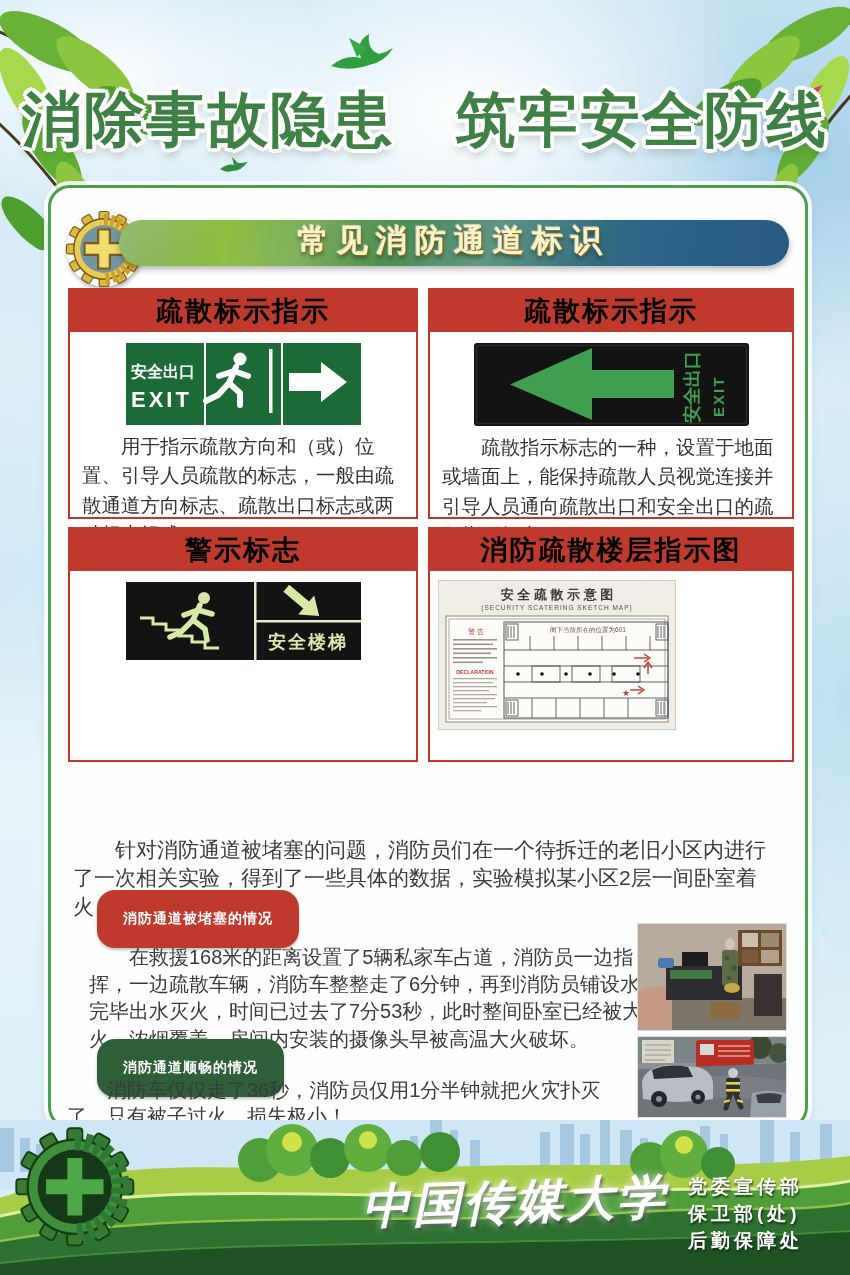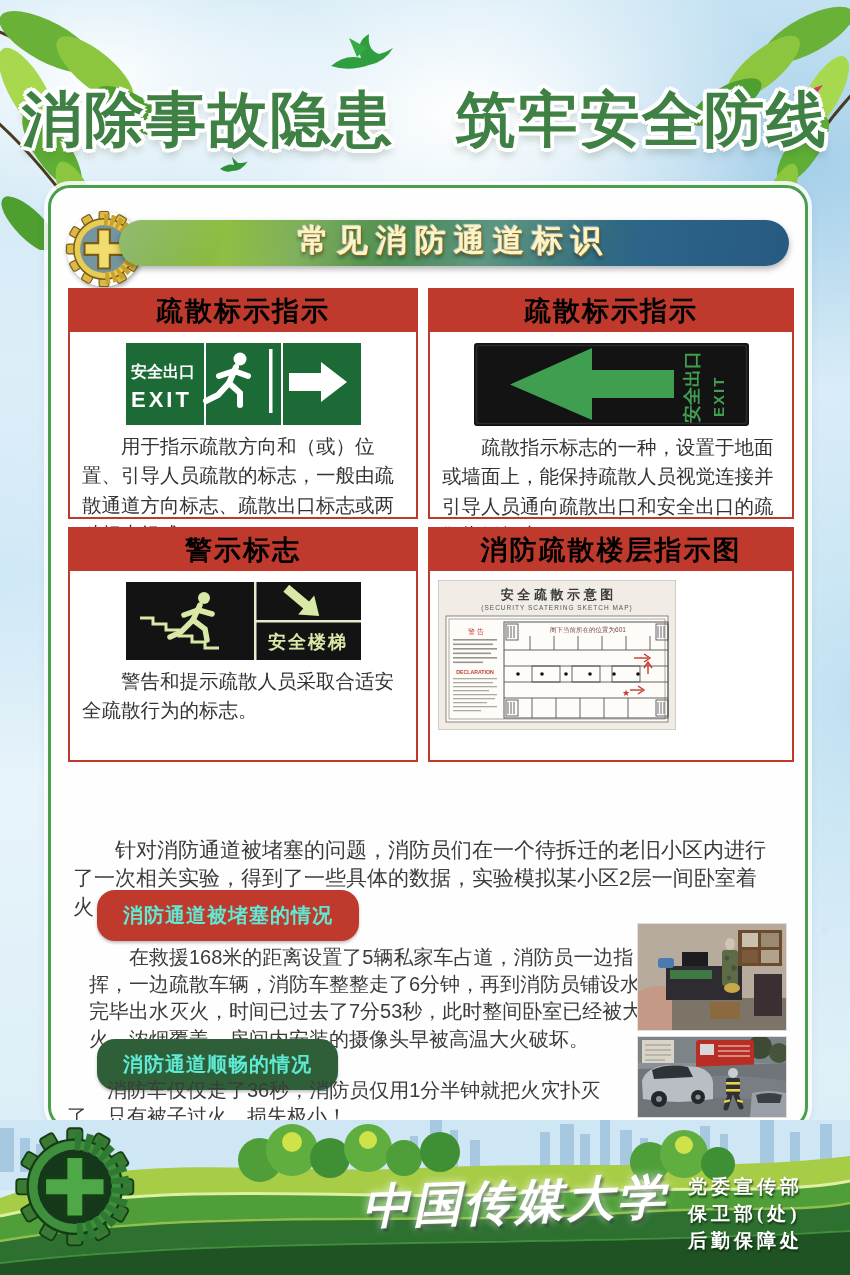--- a/index.html
+++ b/index.html
@@ -47,39 +47,39 @@
   .sign{display:block;margin:11px auto 0;}
   .c4body{display:flex;padding:9px 6px 0 8px;gap:6px;}
   .c4body p{flex:1;margin:12px 4px 0 0;font-size:19.5px;line-height:1.5;color:#333;text-indent:2em;}
   .card1{left:17px;top:100px;width:346px;height:227px;}
   .card2{left:377px;top:100px;width:362px;height:227px;}
   .card3{left:17px;top:339px;width:346px;height:231px;font-family:Liberation Serif, serif;}
   .card4{left:377px;top:339px;width:362px;height:231px;}
   
   .intro{position:absolute;left:22px;top:648px;width:708px;margin:0;
     font-size:21px;line-height:1.35;color:#3b3b3b;text-indent:2em;}
-  .pill{position:absolute;border-radius:18px;color:#5eead4;font-weight:bold;font-size:20px;
-    padding:12px 26px;letter-spacing:1px;box-shadow:0 2px 3px rgba(0,0,0,.25);}
+  .pill{position:absolute;border-radius:18px;color:#ffffff;font-weight:bold;font-size:14px;
+    padding:20px 26px;letter-spacing:1px;box-shadow:0 2px 3px rgba(0,0,0,.25);}
   .pill-red{left:46px;top:702px;background:#bf3a2d;}
   .pill-green{left:46px;top:851px;background:#2f5f38;}
   .blocked{position:absolute;left:22px;top:740px;width:572px;margin:16px;
     font-size:20px;line-height:1.36;color:#3b3b3b;text-indent:2em;}
   .clear{position:absolute;left:16px;top:889px;width:572px;margin:0;
     font-size:20px;line-height:1.3;color:#3b3b3b;text-indent:2em;}
   .photo{position:absolute;border:1px solid #e0e0e0;background:#ccc;}
   .photo1{left:586px;top:735px;}
   .photo2{left:586px;top:848px;}
   
   .footer{position:absolute;left:0;top:1120px;width:850px;height:155px;overflow:hidden;}
   .uni{position:absolute;left:362px;top:50px;font-size:48px;font-weight:bold;font-style:italic;
     font-family:"DejaVu Serif","Liberation Serif",serif;color:#fff;letter-spacing:3px;
     transform:rotate(-2deg);
     text-shadow:0 0 8px rgba(255,255,255,.8),2px 3px 3px rgba(10,40,10,.75);}
   .depts{position:absolute;left:688px;top:54px;font-size:19px;font-weight:bold;color:#fff;
-    letter-spacing:4px;line-height:1.42;text-shadow:1px 2px 2px rgba(10,40,10,.8);font-family:Liberation Serif, serif;}
+    letter-spacing:4px;line-height:1.42;text-shadow:1px 2px 2px rgba(10,40,10,.8);}
 </style>
 </head>
 <body>
 
 <svg width="0" height="0" style="position:absolute">
   <defs>
     <g id="emblem-gold">
       <circle cx="40" cy="40" r="38.5" fill="#ffffff"></circle>
       <g fill="#dcb945" stroke="#7a5c18" stroke-width="1.2">
         <rect x="35" y="1.5" width="10" height="9" rx="2"></rect>
@@ -231,21 +231,20 @@
               <path d="M72 28 L58 33"></path>
             <path d="M67 38 L79 47 L81 58"></path>
               <path d="M67 38 L55 50 L44 55"></path>
           </g>
         </g>
         <g transform="translate(180 17) rotate(40)">
           <path d="M-22 0 h26 v-8 l17 12.5 -17 12.5 v-8 h-26 z" fill="#d8e8a6"></path>
         </g>
         <text x="182" y="66" font-size="18" font-weight="bold" fill="#d8e8a6" text-anchor="middle" letter-spacing="2">安全楼梯</text>
       </svg>
-      <p>警告和提示疏散人员采取合适安全疏散行为的标志。</p>
     </div>
 
     <div class="card card4">
       <div class="card-head">消防疏散楼层指示图</div>
       <div class="c4body">
         <svg width="238" height="150" viewBox="0 0 238 150">
           <rect width="238" height="150" fill="#f1ede6" stroke="#b5b0a8"></rect>
           <text x="119" y="19" font-size="13" font-weight="bold" fill="#3a3a3a" text-anchor="middle">安 全 疏 散 示 意 图</text>
           <text x="119" y="30" font-size="6.5" letter-spacing="1" fill="#555" text-anchor="middle">(SECURITY SCATERING SKETCH MAP)</text>
           <rect x="8" y="36" width="222" height="106" fill="#fdfcf9" stroke="#8a857c"></rect>

